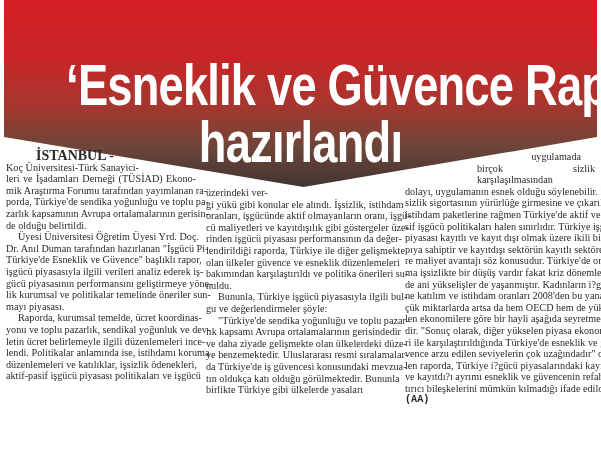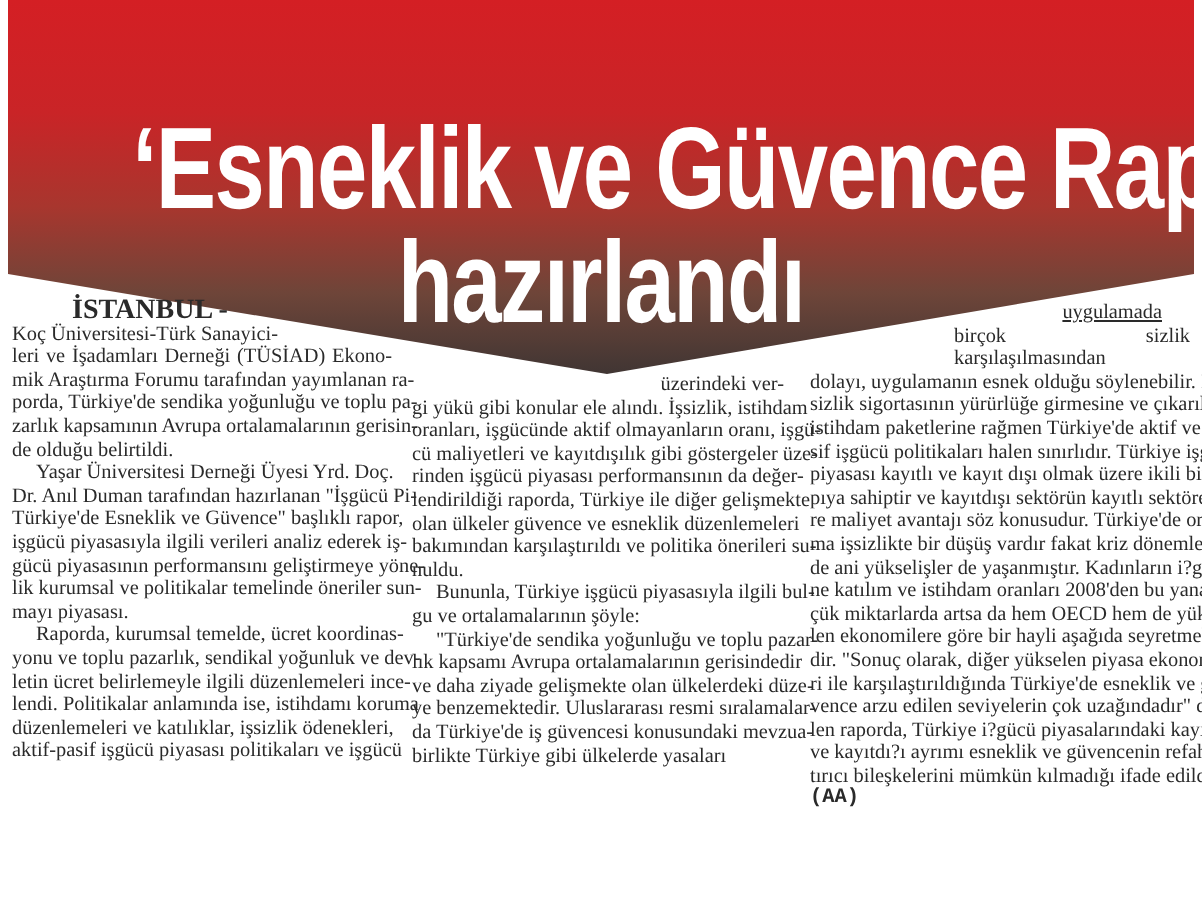--- a/index.html
+++ b/index.html
@@ -73,28 +73,27 @@
     }
     .dateline {
       font-weight: bold;
       display: block;
       padding-left: 30px;
       text-indent: 0;
       font-size: 14px;
     }
     .col2-start {
       display: block;
-      text-align: right;
+      text-align: left;
       padding-right: 4px;
     }
     .col3-start {
       display: block;
       text-align: right;
       padding-right: 14px;
-      text-decoration: underline;
     }
     .col3-second {
       display: block;
       padding-left: 72px;
     }
     .source {
       font-weight: bold;
       font-family: Liberation Mono, monospace;
     }
     .line {
@@ -116,21 +115,21 @@
 <div class="headline line2">hazırlandı</div>
 
 <div class="col col1">
   <span class="dateline">İSTANBUL -</span>
   <span class="line" style="padding-left:0;text-align-last:left">Koç Üniversitesi-Türk Sanayici-</span>
   <span class="line">leri ve İşadamları Derneği (TÜSİAD) Ekono-</span>
   <span class="line">mik Araştırma Forumu tarafından yayımlanan ra-</span>
   <span class="line">porda, Türkiye'de sendika yoğunluğu ve toplu pa-</span>
   <span class="line">zarlık kapsamının Avrupa ortalamalarının gerisin-</span>
   <span class="line last">de olduğu belirtildi.</span>
-  <span class="line" style="padding-left:12px">Yaşar Üniversitesi Derneği Üyesi Yrd. Doç.</span>
+  <span class="line" style="padding-left:12px">Üyesi Üniversitesi Öğretim Üyesi Yrd. Doç.</span>
   <span class="line">Dr. Anıl Duman tarafından hazırlanan "İşgücü Pi-</span>
   <span class="line">Türkiye'de Esneklik ve Güvence" başlıklı rapor,</span>
   <span class="line">işgücü piyasasıyla ilgili verileri analiz ederek iş-</span>
   <span class="line">gücü piyasasının performansını geliştirmeye yöne-</span>
   <span class="line">lik kurumsal ve politikalar temelinde öneriler sun-</span>
   <span class="line last">mayı piyasası.</span>
   <span class="line" style="padding-left:12px">Raporda, kurumsal temelde, ücret koordinas-</span>
   <span class="line">yonu ve toplu pazarlık, sendikal yoğunluk ve dev-</span>
   <span class="line">letin ücret belirlemeyle ilgili düzenlemeleri ince-</span>
   <span class="line">lendi. Politikalar anlamında ise, istihdamı koruma</span>
@@ -142,26 +141,27 @@
   <span class="col2-start">üzerindeki ver-</span>
   <span class="line">gi yükü gibi konular ele alındı. İşsizlik, istihdam</span>
   <span class="line">oranları, işgücünde aktif olmayanların oranı, işgü-</span>
   <span class="line">cü maliyetleri ve kayıtdışılık gibi göstergeler üze-</span>
   <span class="line">rinden işgücü piyasası performansının da değer-</span>
   <span class="line">lendirildiği raporda, Türkiye ile diğer gelişmekte</span>
   <span class="line">olan ülkeler güvence ve esneklik düzenlemeleri</span>
   <span class="line">bakımından karşılaştırıldı ve politika önerileri su-</span>
   <span class="line last">nuldu.</span>
   <span class="line" style="padding-left:12px">Bununla, Türkiye işgücü piyasasıyla ilgili bul-</span>
-  <span class="line last">gu ve ortalamalarının şöyle:</span>
+  <span class="line last">gu ve değerlendirmeler şöyle:</span>
   <span class="line" style="padding-left:12px">"Türkiye'de sendika yoğunluğu ve toplu pazar-</span>
   <span class="line">lık kapsamı Avrupa ortalamalarının gerisindedir</span>
   <span class="line">ve daha ziyade gelişmekte olan ülkelerdeki düze-</span>
   <span class="line">ye benzemektedir. Uluslararası resmi sıralamalar-</span>
   <span class="line">da Türkiye'de iş güvencesi konusundaki mevzua-</span>
+  <span class="line">tın oldukça katı olduğu görülmektedir. Bununla</span>
   <span class="line last">birlikte Türkiye gibi ülkelerde yasaları</span>
 </div>
 
 <div class="col col3">
   <span class="col3-start">uygulamada</span>
   <span class="col3-second">birçok sizlik karşılaşılmasından</span>
   <span class="line">dolayı, uygulamanın esnek olduğu söylenebilir. İş-</span>
   <span class="line">sizlik sigortasının yürürlüğe girmesine ve çıkarılan</span>
   <span class="line">istihdam paketlerine rağmen Türkiye'de aktif ve pa-</span>
   <span class="line">sif işgücü politikaları halen sınırlıdır. Türkiye işgücü</span>

